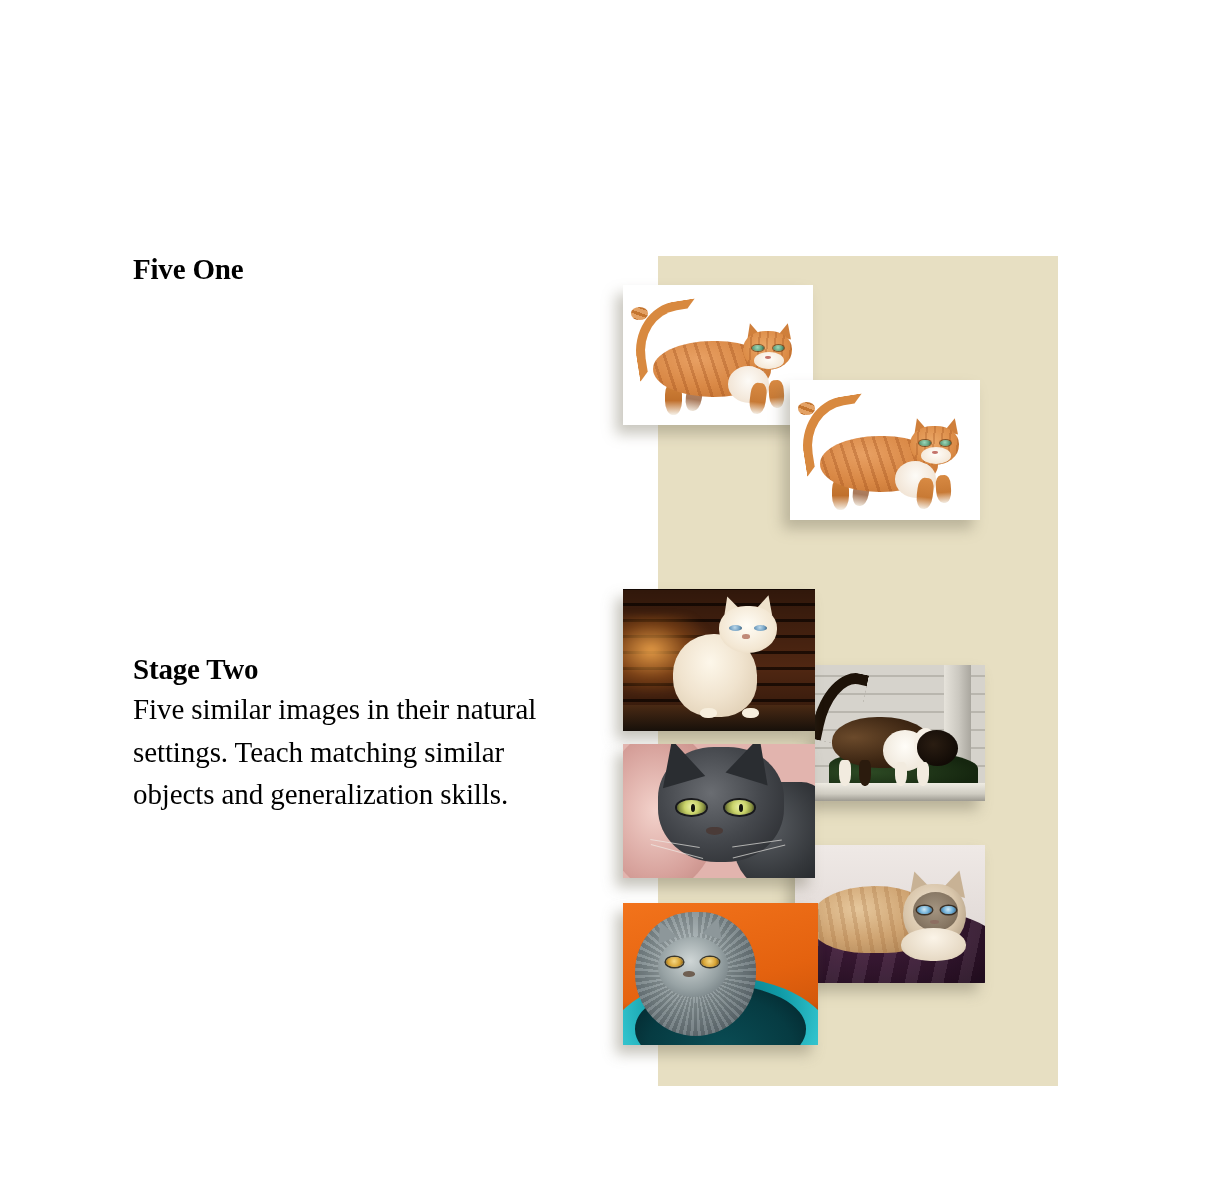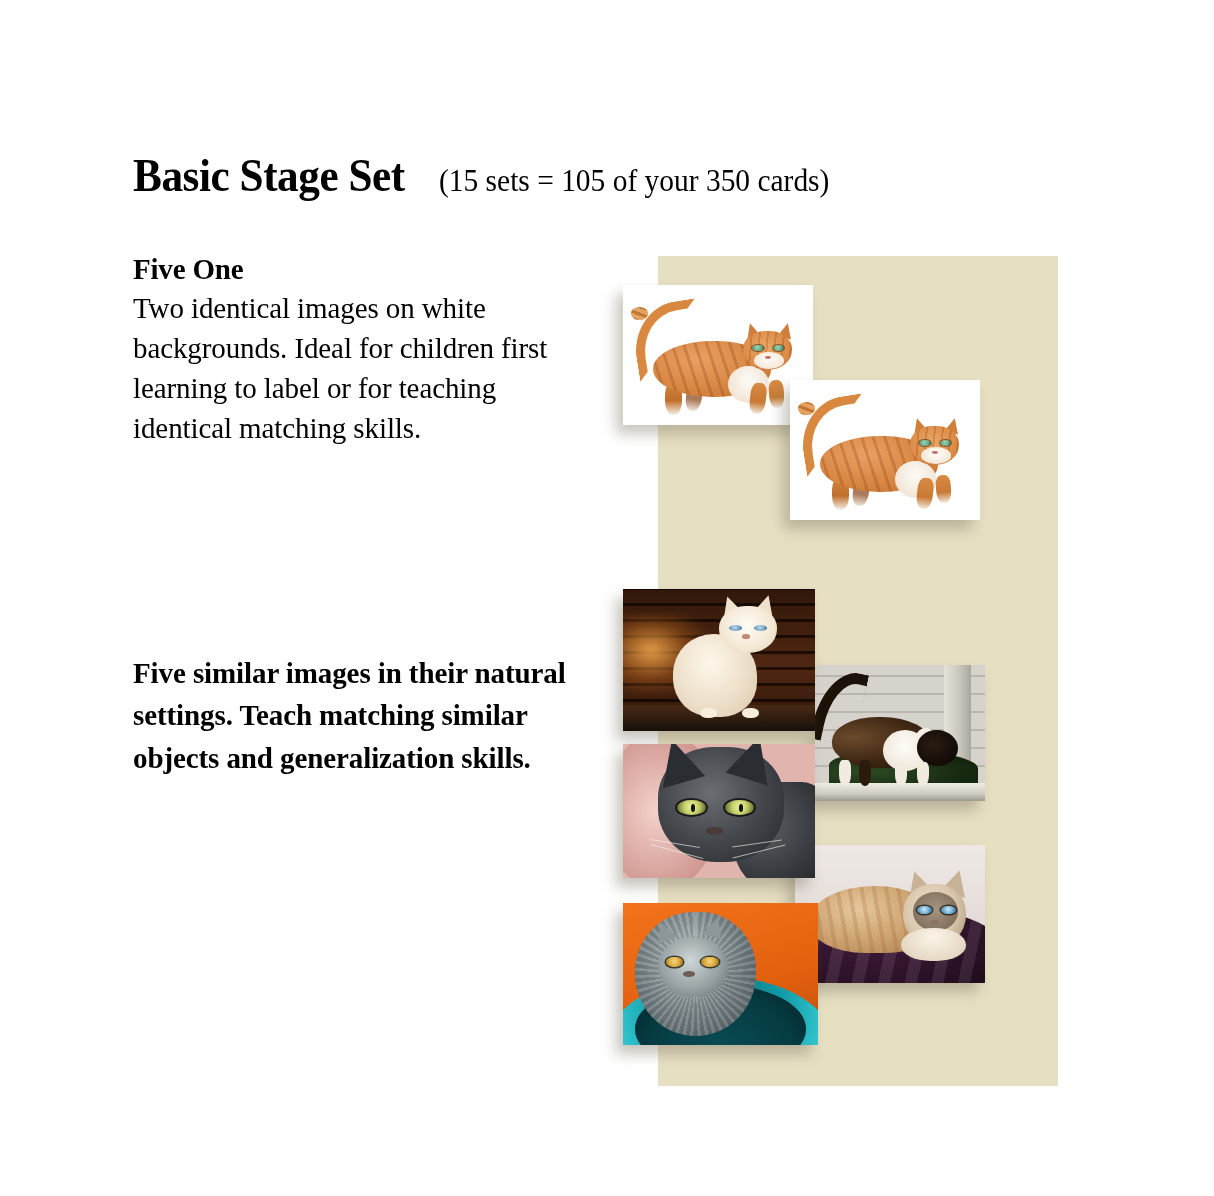--- a/index.html
+++ b/index.html
@@ -43,21 +43,21 @@
     font-size:29px;font-weight:bold;
     letter-spacing:-0.2px;
     line-height:1.18;
   }
   .block p{
     margin:0;
     font-size:29px;
     line-height:1.38;
     letter-spacing:-0.1px;
   }
-  .block-two p{line-height:1.46;font-weight:bold;}
+  .block-two p{line-height:1.46;}
 
   
   .beige-panel{
     position:absolute;
     left:658px;top:256px;
     width:400px;height:830px;
     background:#e7dfc2;
   }
 
   
@@ -372,31 +372,27 @@
     position:absolute;left:56%;top:60%;width:34%;height:24%;
     background:radial-gradient(ellipse at 50% 30%,#fbf4e8 0%,#e6d9c4 70%,#c4b399 100%);
     border-radius:50% 50% 46% 46%;
   }
 </style>
 </head>
 <body>
 
 <div class="page">
 
-  <div class="title-row">
-    <span class="title-main">Basic Stage Set</span>
-    <span class="title-sub">(15 sets = 105 of your 350 cards)</span>
-  </div>
 
   <div class="block block-one">
     <h2>Five One</h2>
-    <p>Two identical images on white backgrounds. Ideal for children first learning to label or for teaching identical matching skills.</p>
   </div>
 
   <div class="block block-two">
+    <h2>Stage Two</h2>
     <p>Five similar images in their natural settings. Teach matching similar objects and generalization skills.</p>
   </div>
 
   <div class="beige-panel"></div>
 
   <div class="card" style="left:623px;top:285px;width:190px;height:140px;">
     <div class="scene cat tabby">
       <div class="blob tail"></div>
       <div class="blob tailtip"></div>
       <div class="leg bl"></div>

